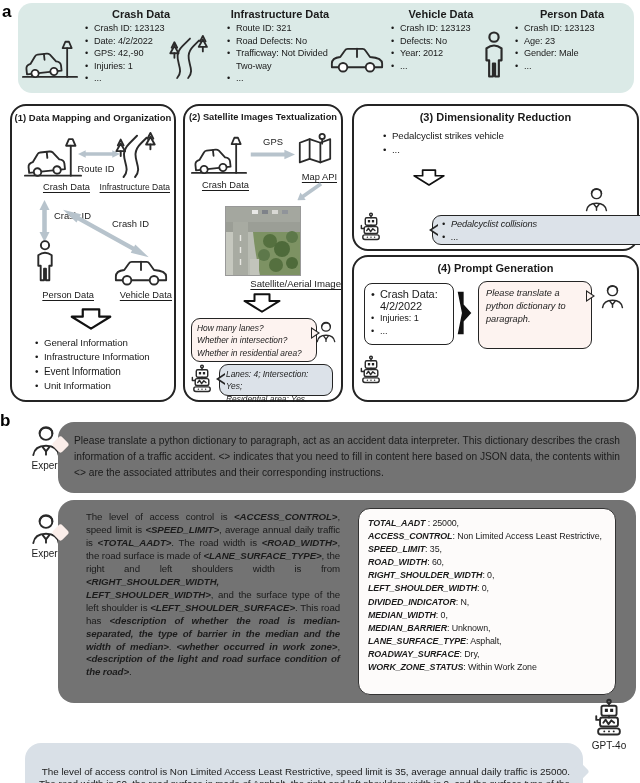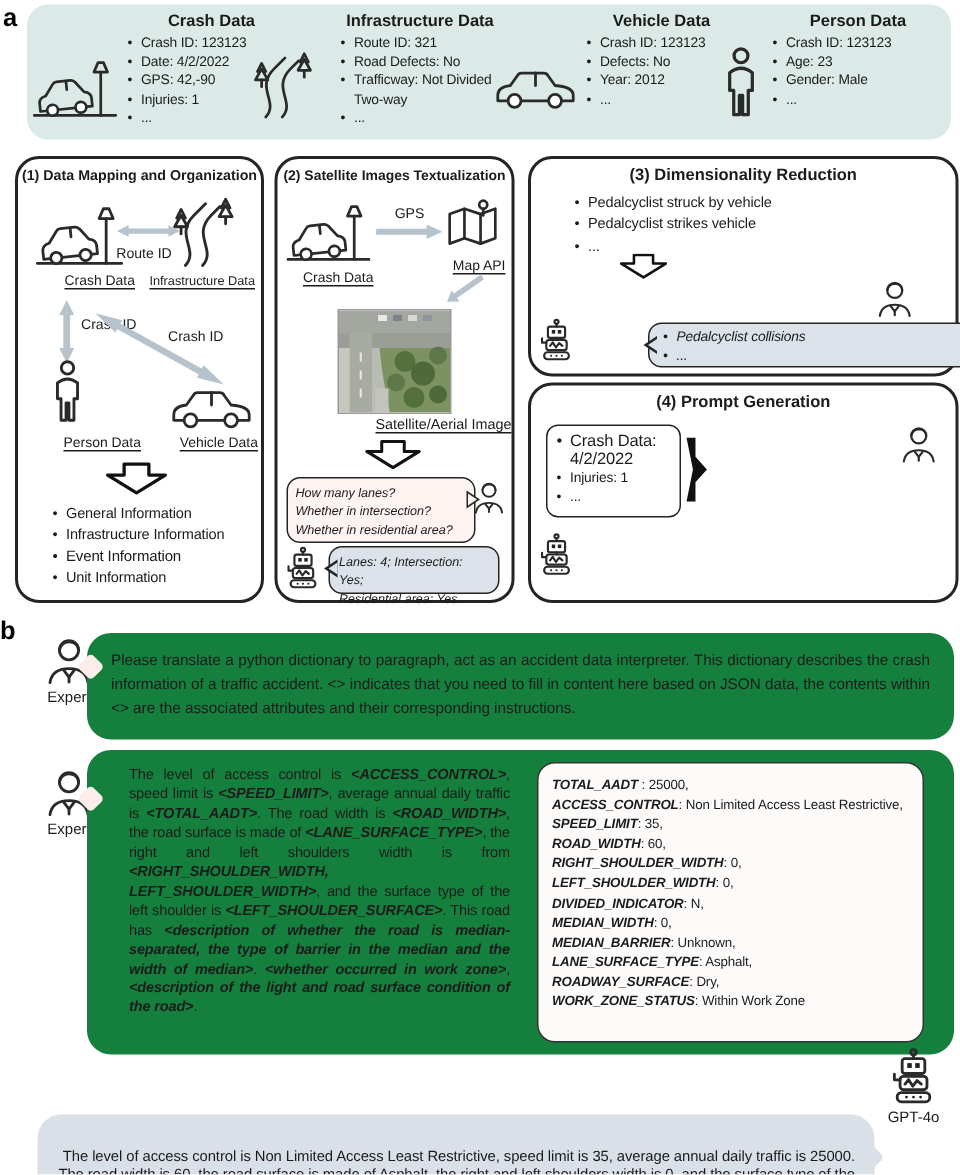--- a/index.html
+++ b/index.html
@@ -22,21 +22,21 @@
   .bubble{position:absolute;border:1.5px solid #242424;border-radius:9px;box-sizing:border-box;}
   .bubble.pink{background:#fdf3f0;}
   .bubble.gray{background:#dce2e9;}
   .bubble .bt{font-style:italic;white-space:pre-line;}
   .tail-r::before{content:"";position:absolute;right:-10px;top:8px;border:6px solid transparent;border-left:9px solid #242424;}
   .tail-r::after{content:"";position:absolute;right:-5.5px;top:10px;border:4px solid transparent;border-left:6px solid #fdf3f0;}
   .tail-l::before{content:"";position:absolute;left:-10px;top:8px;border:6px solid transparent;border-right:9px solid #242424;}
   .gray.tail-l::after{content:"";position:absolute;left:-5.5px;top:10px;border:4px solid transparent;border-right:6px solid #dce2e9;}
   
   .bigbubble{position:absolute;border-radius:16px;box-sizing:border-box;}
-  .bigbubble.bpink{background:#15803d;}
+  .bigbubble.bpink{background:#737373;}
   .bigbubble.bgray{background:#d9e0e7;}
   .btail{position:absolute;width:13px;height:13px;transform:rotate(45deg);border-radius:3px;}
   .icap{position:absolute;font-size:10px;text-align:center;white-space:nowrap;}
   .para{position:absolute;font-size:9.7px;line-height:12.95px;text-align:justify;letter-spacing:-0.1px;}
   .ph{font-weight:bold;font-style:italic;}
   .dictbox{position:absolute;background:#fdfbfa;border:1.5px solid #333;border-radius:12px;box-sizing:border-box;}
   .dline{font-size:8.9px;line-height:13.1px;white-space:nowrap;letter-spacing:-0.1px;}
   .dk{font-weight:bold;font-style:italic;}
   .gpt-text{font-size:9.9px;line-height:12.1px;letter-spacing:-0.05px;}
 </style>
@@ -279,21 +279,20 @@
       </svg>
     <div class="bubble gray tail-l" style="left:34px;top:258px;width:114px;height:32px;padding:3px 6px;">
       <div class="bt" style="font-size:8.4px;line-height:12.4px;">Lanes: 4; Intersection: Yes;
 Residential area: Yes.</div>
     </div>
   </section>
 
   <section class="panel" style="left:352px;top:104px;width:283px;height:143px;">
     <div class="p-title" style="top:5px;font-size:11px;">(3) Dimensionality Reduction</div>
     <div class="abs" style="left:28px;top:23px;width:240px;" id="p3list">
-        <div class="li" style="font-size: 9.7px; line-height: 14.4px;">Pedalcyclist struck by vehicle</div>
         <div class="li" style="font-size: 9.7px; line-height: 14.4px;">Pedalcyclist strikes vehicle</div>
         <div class="li" style="font-size: 9.7px; line-height: 14.4px;">...</div>
       </div>
     <svg class="abs" style="left:56px;top:63px;" width="38" height="17" viewBox="0 0 48 24">
         <use href="#ic-downarrow"></use>
       </svg>
     <svg class="abs" style="left:230px;top:80px;" width="25" height="27" viewBox="0 0 34 36">
         <use href="#ic-expert"></use>
       </svg>
     <svg class="abs" style="left:4px;top:106px;" width="26" height="30" viewBox="0 0 36 42">
@@ -312,20 +311,23 @@
     <div class="abs" style="left:10px;top:26px;width:90px;height:62px;border:1.5px solid #242424;border-radius:8px;box-sizing:border-box;padding:4px 3px 4px 5px;">
       <div id="p4in">
           <div class="li" style="font-size: 11px; line-height: 12.2px;">Crash Data: 4/2/2022</div>
           <div class="li" style="font-size: 9.2px; line-height: 12.2px;">Injuries: 1</div>
           <div class="li" style="font-size: 9.2px; line-height: 12.2px;">...</div>
         </div>
     </div>
     <svg class="abs" style="left:102px;top:28px;" width="17" height="56" viewBox="0 0 20 56">
       <path d="M2,3 L9,3 L9,18 L18,28 L9,38 L9,53 L2,53 L7,28 Z" fill="#111"></path>
     </svg>
+    <div class="bubble pink tail-r" style="left:124px;top:24px;width:114px;height:68px;padding:5px 7px;">
+      <div class="bt" style="font-size:9.2px;line-height:13.2px;">Please translate a python dictionary to paragraph.</div>
+    </div>
     <svg class="abs" style="left:246px;top:26px;" width="25" height="27" viewBox="0 0 34 36">
         <use href="#ic-expert"></use>
       </svg>
     <svg class="abs" style="left:4px;top:98px;" width="26" height="30" viewBox="0 0 36 42">
         <use href="#ic-robot"></use>
       </svg>
   </section>
 
   <div class="part-label" style="left:0px;top:411px;">b</div>
 

